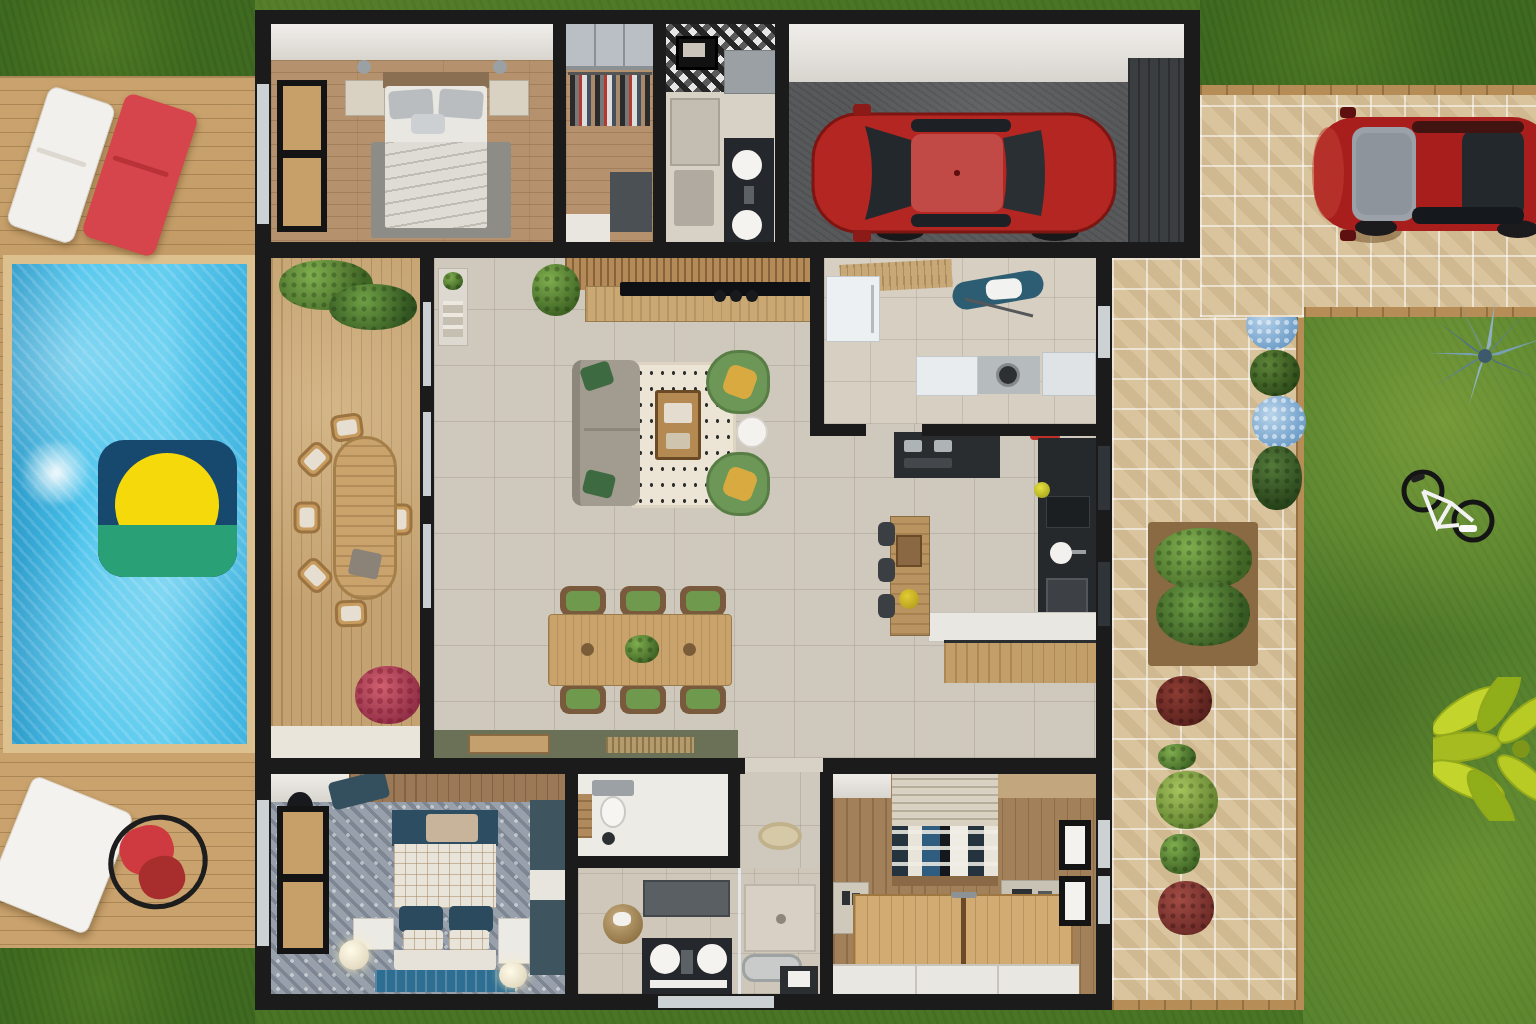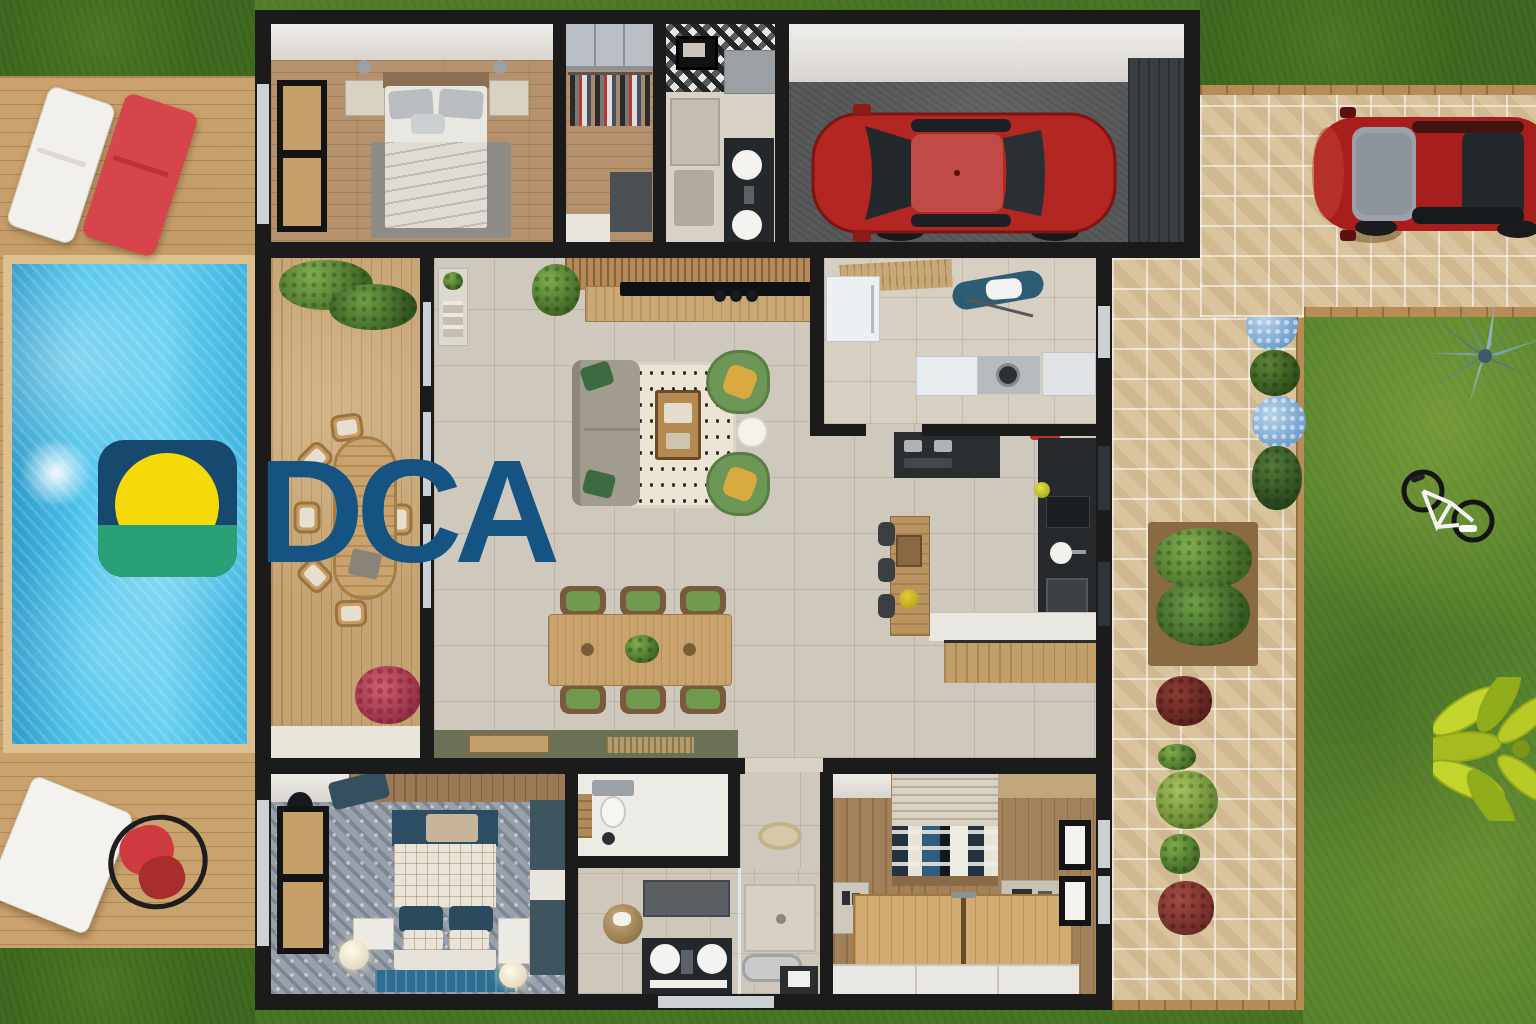--- a/index.html
+++ b/index.html
@@ -487,15 +487,14 @@
   <div class="abs" style="left:1098px;top:876px;width:12px;height:48px;background:#ccd2d4"></div>
   <div class="abs" style="left:658px;top:996px;width:116px;height:12px;background:#ccd2d4"></div>
   <div class="abs" style="left:423px;top:302px;width:8px;height:84px;background:#c9cfd2"></div>
   <div class="abs" style="left:423px;top:412px;width:8px;height:84px;background:#c9cfd2"></div>
   <div class="abs" style="left:423px;top:524px;width:8px;height:84px;background:#c9cfd2"></div>
 
   <div id="wm-logo">
     <div class="abs" style="left:17px;top:13px;width:104px;height:104px;border-radius:50%;background:#f6d90a"></div>
     <div class="abs" style="left:0;top:85px;width:139px;height:52px;background:#2aa077"></div>
   </div>
-  <div id="wm-text">DCA</div>
 
 </div>
 
 </body></html>

